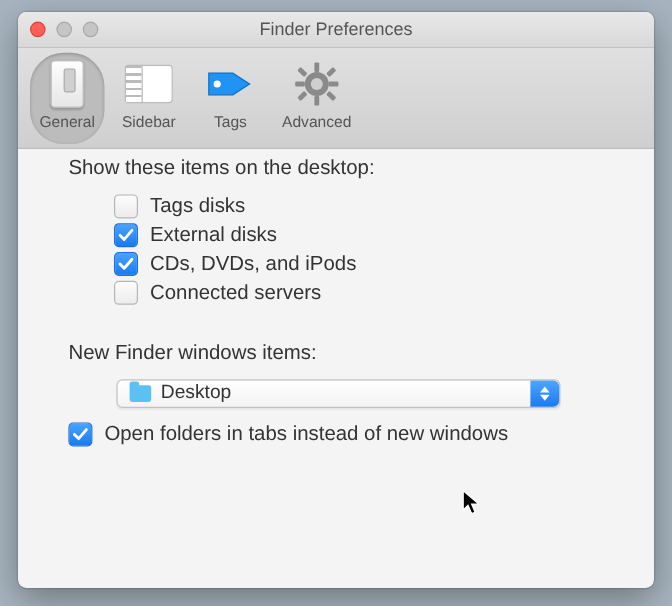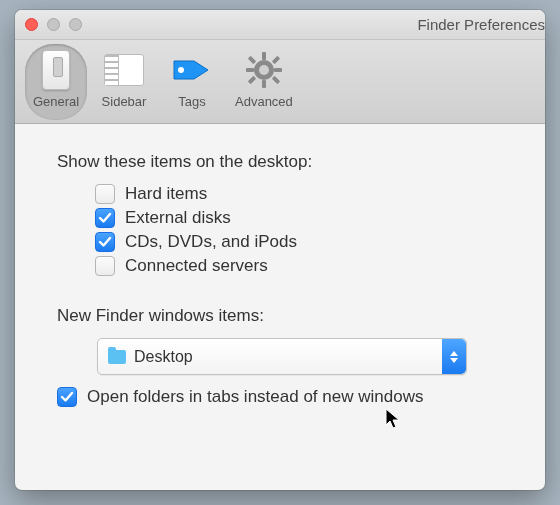--- a/index.html
+++ b/index.html
@@ -18,21 +18,21 @@
     background: #f4f4f4;
     border-radius: 7px;
     box-shadow: 0 10px 30px rgba(0,0,0,0.35), 0 0 0 1px rgba(0,0,0,0.12);
     overflow: hidden;
   }
   .titlebar {
     height: 30px;
     background: linear-gradient(#e9e9e9, #d8d8d8);
     border-bottom: 1px solid #c3c3c3;
     position: relative;
-    text-align: right;
+    text-align: center;
     line-height: 30px;
     font-size: 15px;
     color: #555;
   }
   .traffic {
     position: absolute; left: 10px; top: 8px;
     display: flex; gap: 9px;
   }
   .tl { width: 13px; height: 13px; border-radius: 50%; }
   .tl.close   { background: #ff5f56; border: 1px solid #e1413a; }
@@ -105,21 +105,21 @@
     content: "";
     position: absolute; left: 0; top: 0; bottom: 0;
     width: 13px;
     background: repeating-linear-gradient( to bottom, #bbb 0, #bbb 2px, #fff 2px, #fff 6px );
     border-right: 1px solid #bbb;
   }
   
   .gear svg { width: 40px; height: 40px; }
 
   .pane {
-    padding: 28px 30px 10px 42px;
+    padding: 6px 30px 10px 42px;
   }
   .section-head {
     font-size: 17px;
     margin-bottom: 12px;
   }
   .checkrow {
     display: flex; align-items: center;
     gap: 10px;
     margin: 4px 0 4px 38px;
     font-size: 17px;
@@ -136,21 +136,21 @@
     background: linear-gradient(#4aa3ff,#1a7af0);
     border-color: #1a6fe0;
   }
   .chk.on svg { width: 14px; height: 14px; }
 
   .section2 {
     margin-top: 30px;
   }
   .popup {
     margin: 10px 0 0 40px;
-    width: 370px; height: 37px;
+    width: 370px; height: 24px;
     background: linear-gradient(#ffffff,#f3f3f3);
     border: 1px solid #c2c2c2;
     border-radius: 5px;
     display: flex; align-items: center;
     position: relative;
     font-size: 16px;
     box-shadow: 0 1px 1px rgba(0,0,0,0.06);
   }
   .popup .folder {
     width: 18px; height: 14px;
@@ -260,21 +260,21 @@
   </div>
 
   <div class="pane">
 
     <div class="section-head">Show these items on the desktop:</div>
 
     <div class="checkrow">
       <div class="chk off">
         
       </div>
-      <span>Hard items</span>
+      <span>Tags disks</span>
     </div>
 
     <div class="checkrow">
       <div class="chk on">
         <svg viewBox="0 0 14 14">
             <path d="M2 7 L5.5 10.5 L12 3" stroke="#fff" stroke-width="2.4" fill="none" stroke-linecap="round" stroke-linejoin="round"></path>
           </svg>
       </div>
       <span>External disks</span>
     </div>

